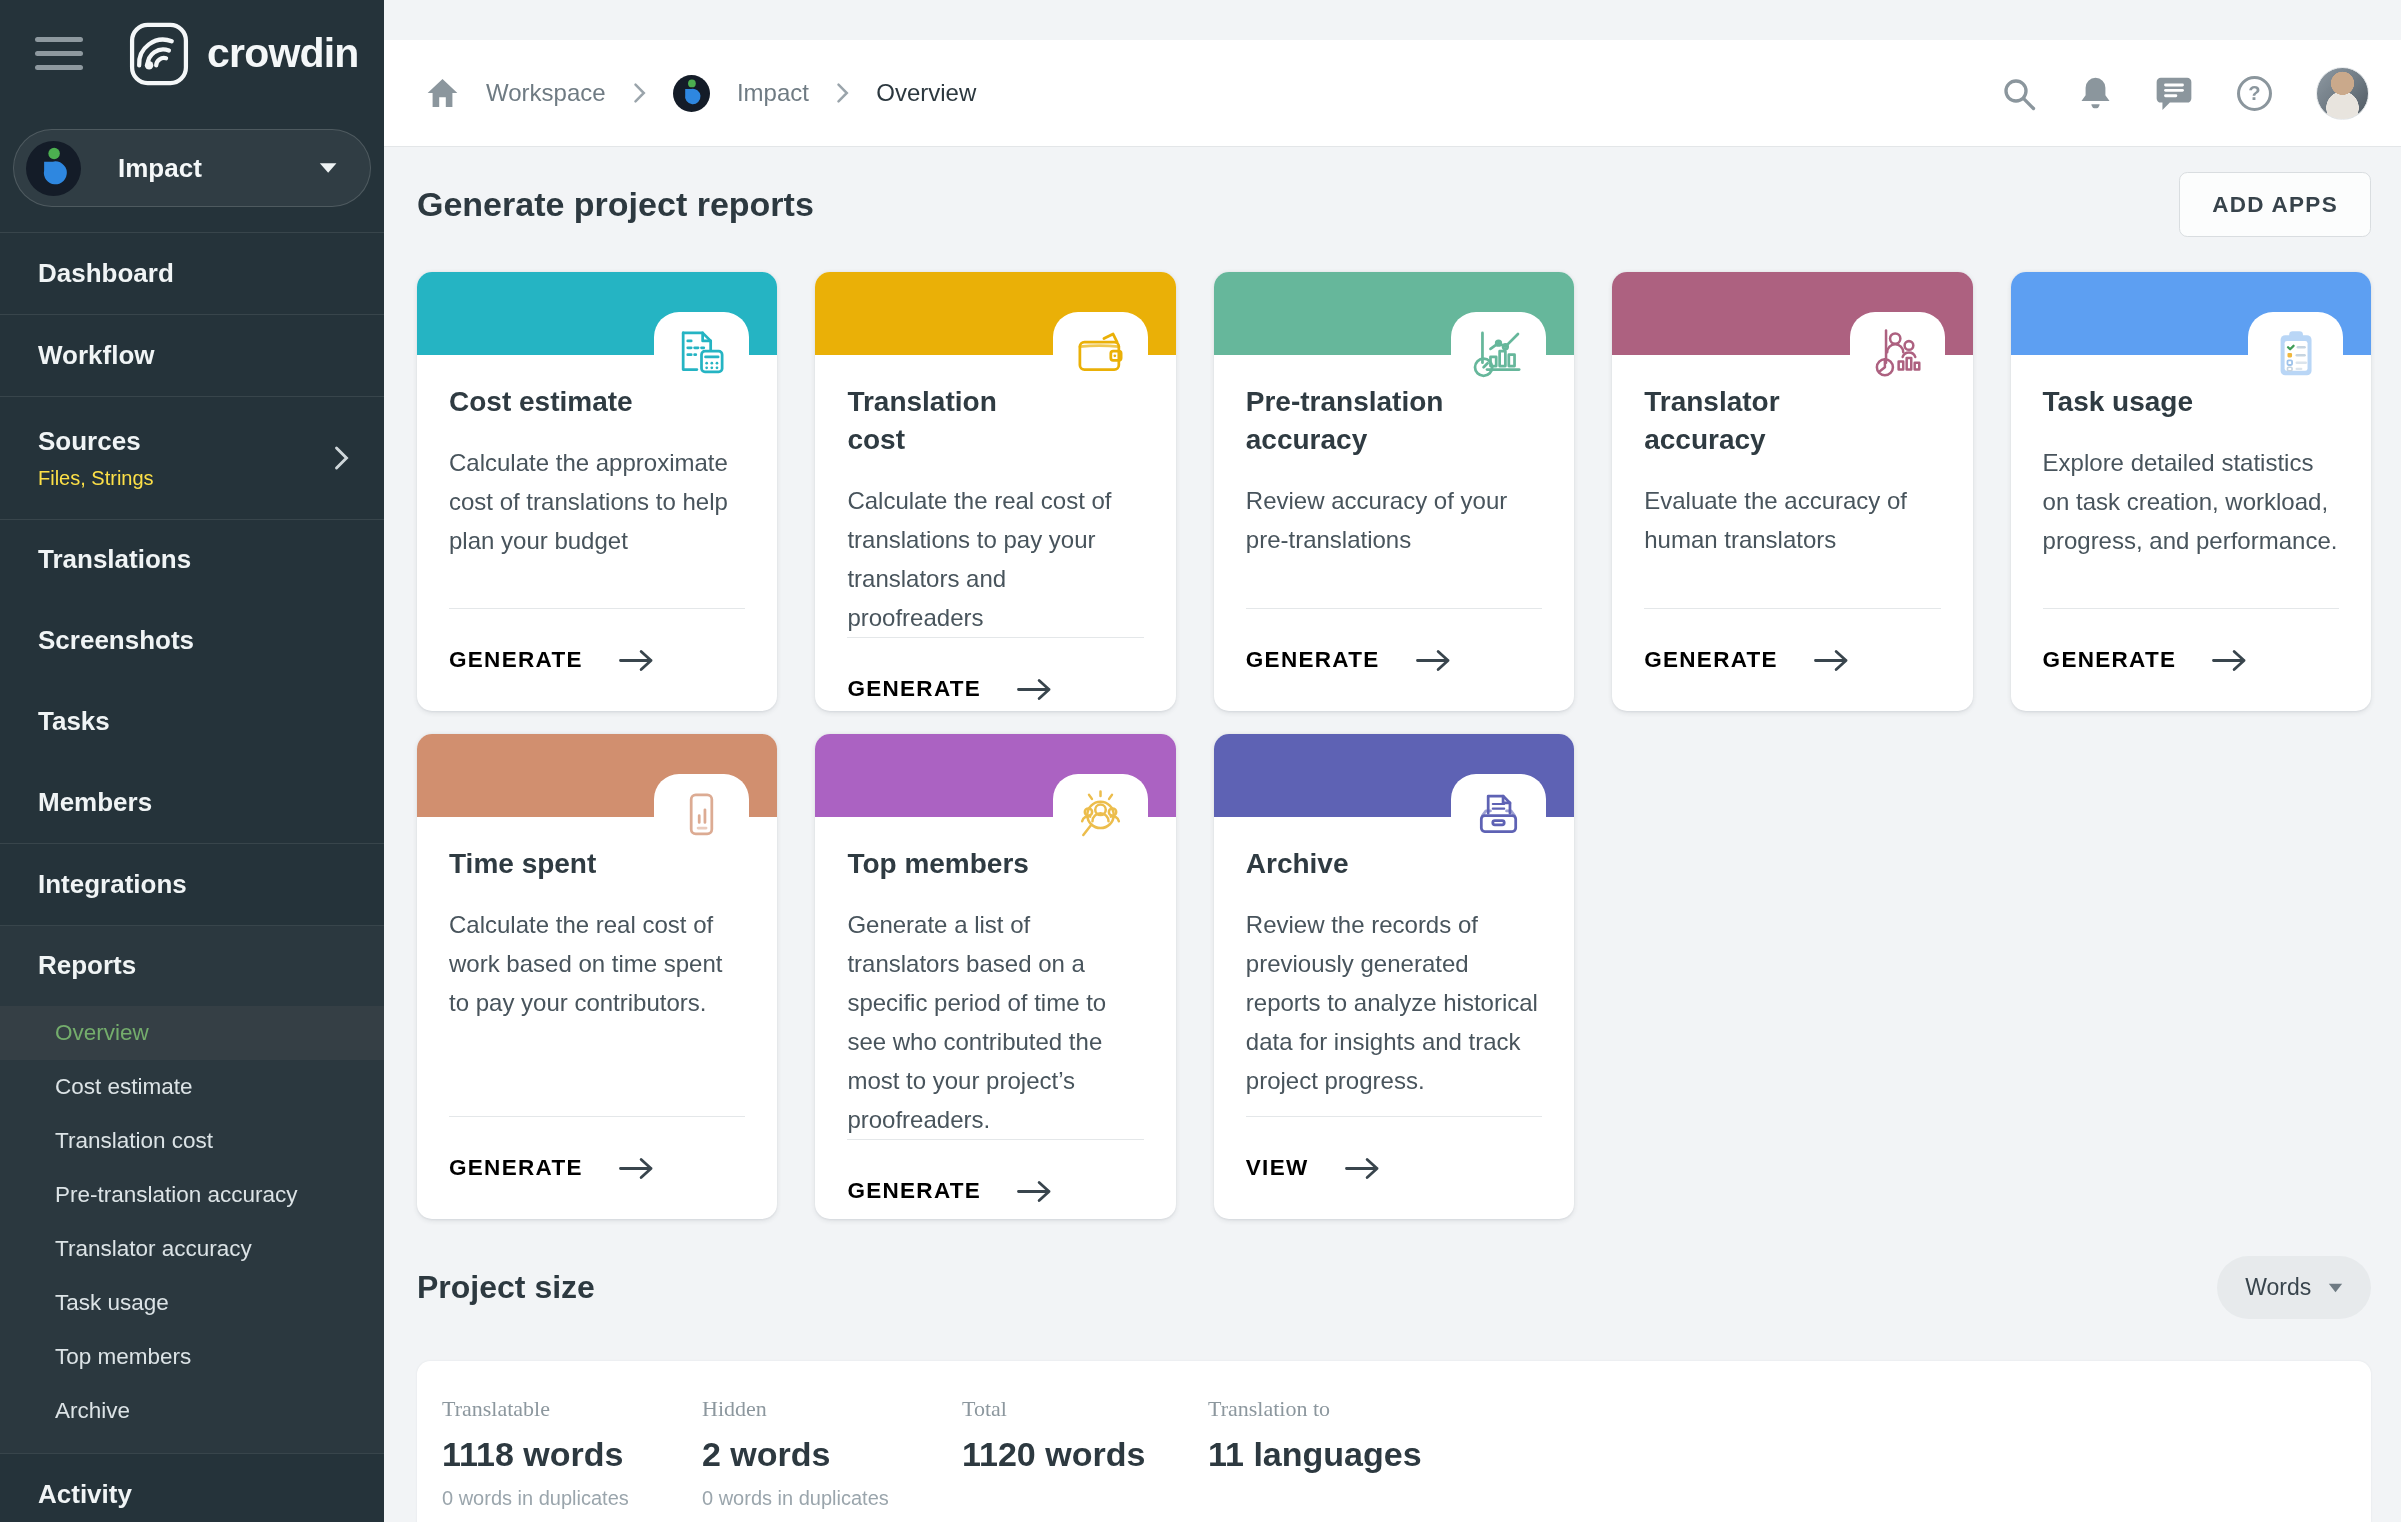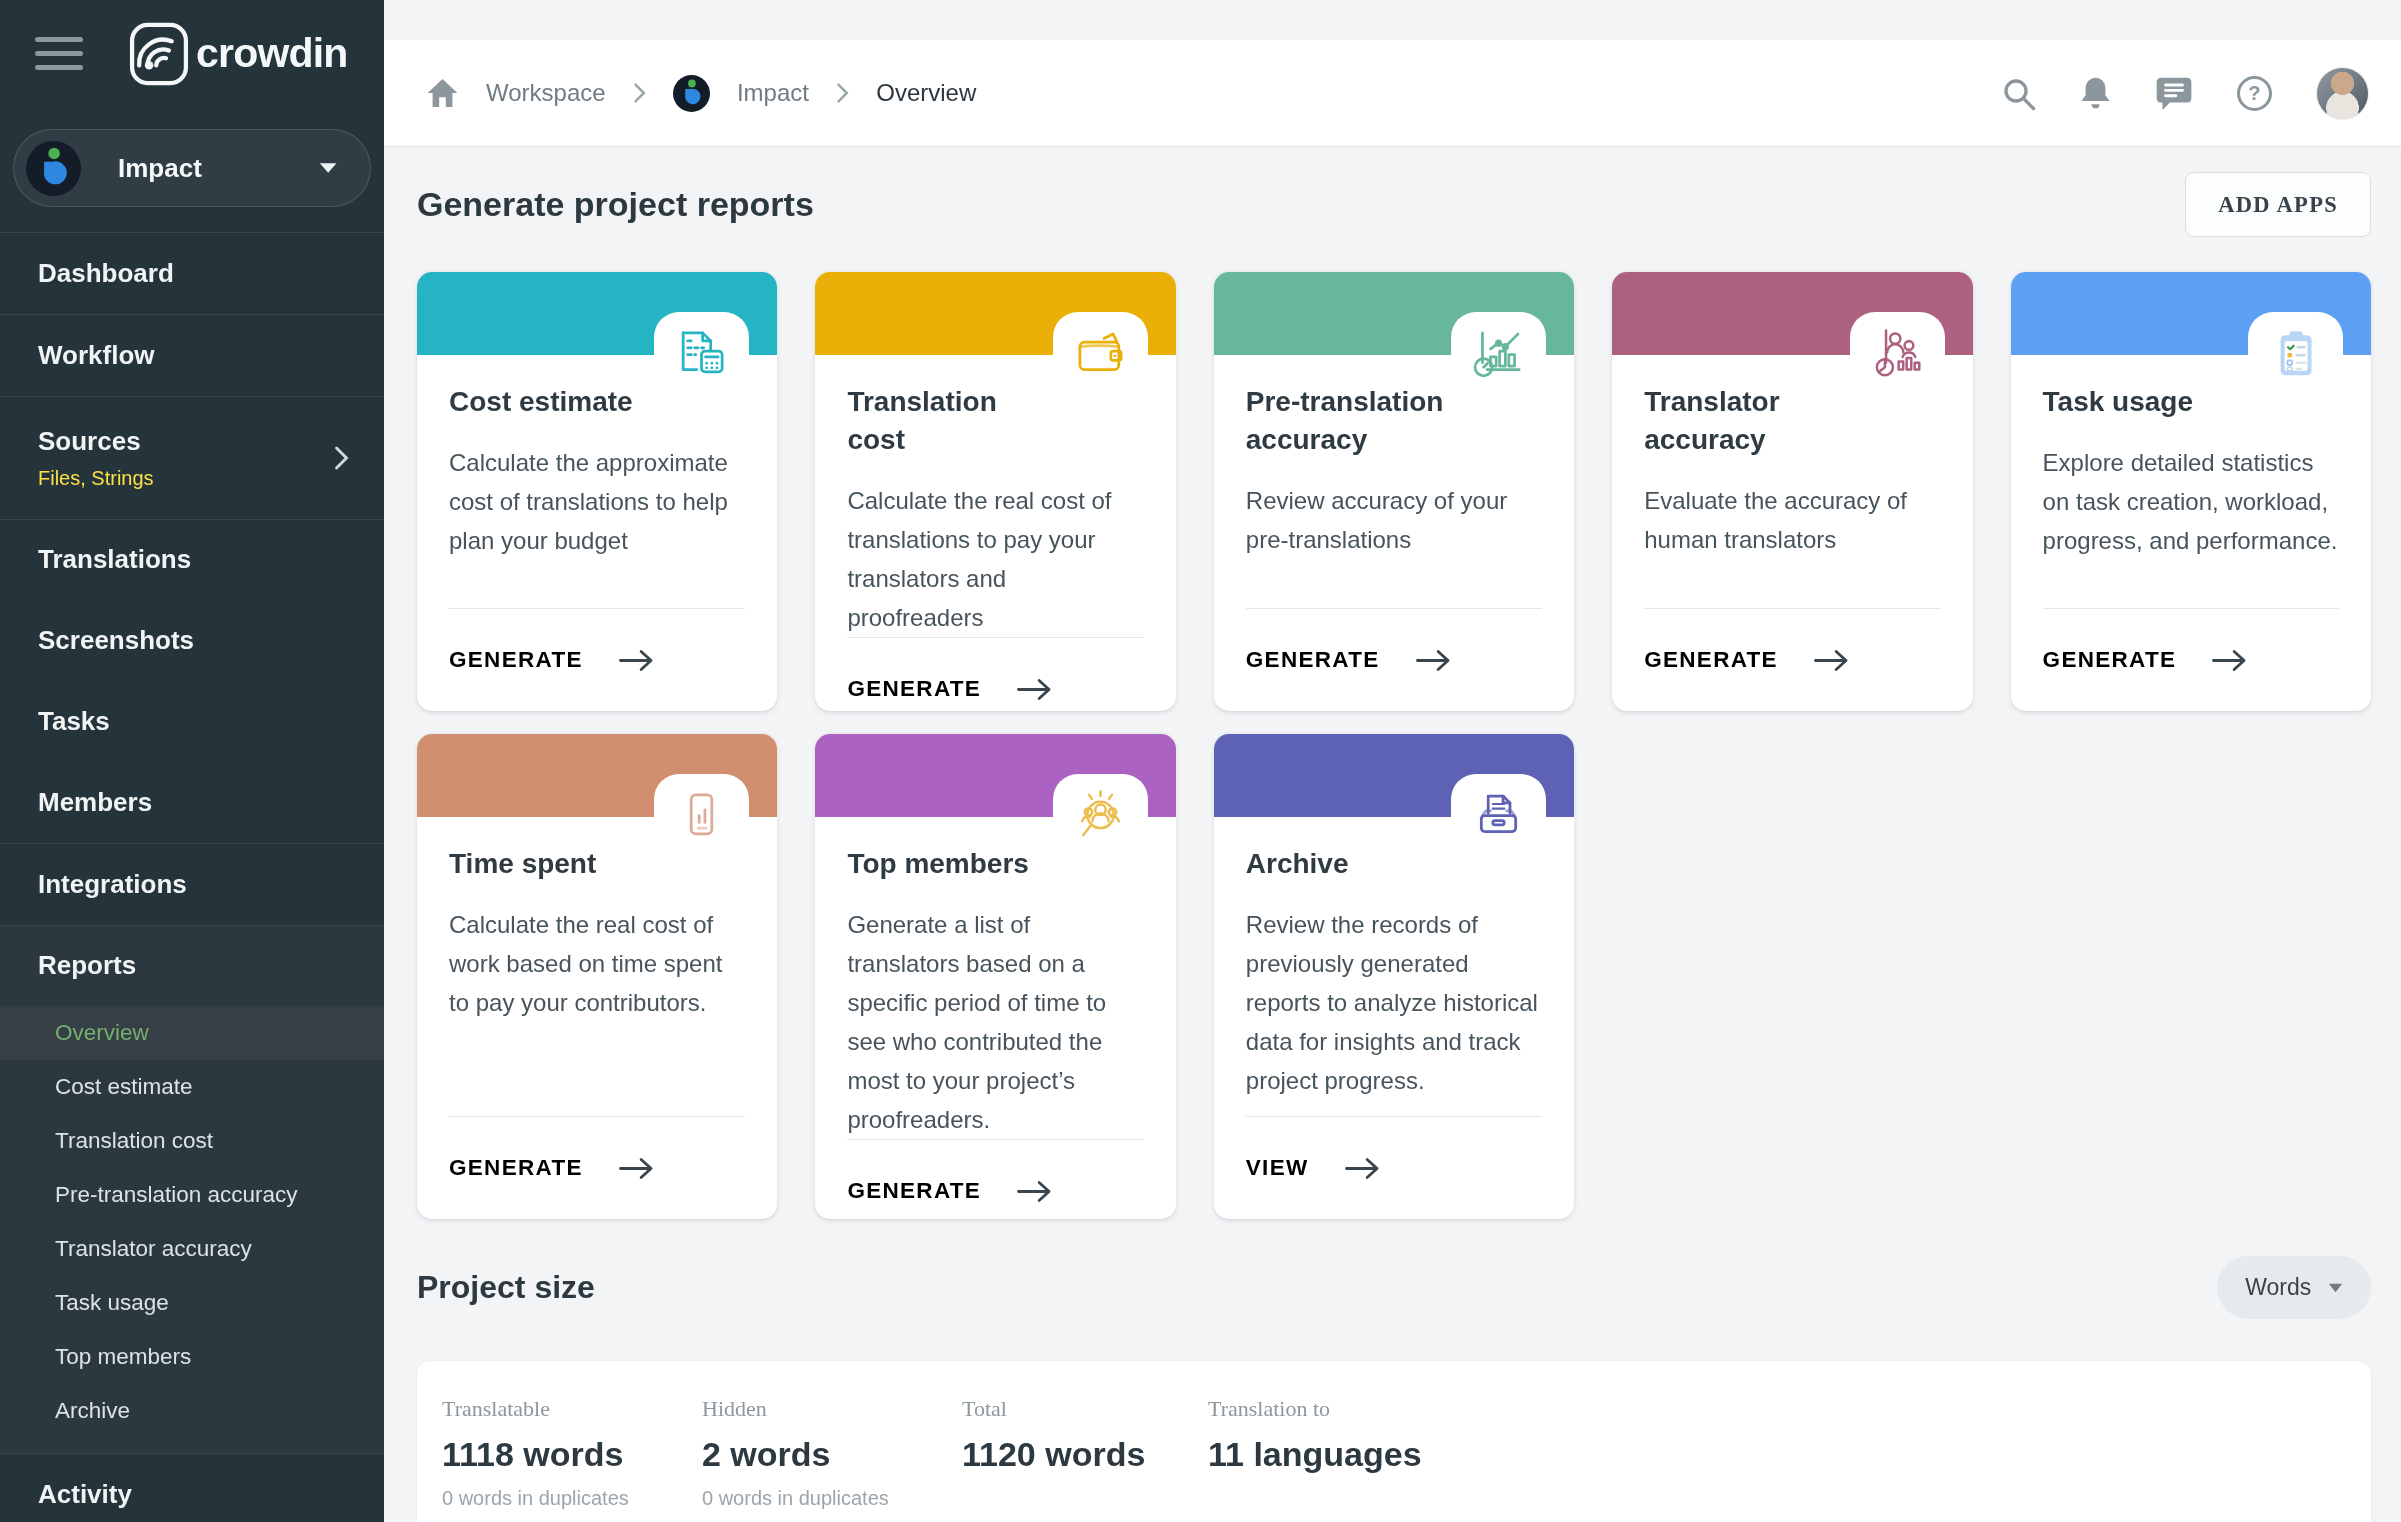--- a/index.html
+++ b/index.html
@@ -11,21 +11,21 @@
     color:#2d3940;
   }
   svg { display:block; }
 
   
   .sidebar { position:absolute; left:0; top:0; width:384px; height:1523px;
     background:#25333a; color:#eef3f4; z-index:3; }
   .side-head { height:107px; display:flex; align-items:center; padding-left:35px; gap:42px; }
   .hamburger { width:48px; height:33px; display:flex; flex-direction:column; justify-content:space-between; cursor:pointer; }
   .hamburger div { height:5px; border-radius:2.5px; background:#8e999f; }
-  .brandmark { display:flex; align-items:center; gap:3px; }
+  .brandmark { display:flex; align-items:center; gap:14px; }
   .brand-word { font-size:41px; font-weight:700; color:#f4f7f8; letter-spacing:-0.8px; }
 
   .selector-wrap { padding:22px 13.3px 25px; border-bottom:0.8px solid rgba(255,255,255,.09); }
   .selector { height:78px; border:0.8px solid rgba(255,255,255,.15); background:rgba(255,255,255,.05);
     border-radius:39px; display:flex; align-items:center; padding:0 32px 0 11.7px; cursor:pointer; }
   .selector-label { margin-left:37px; font-size:26px; font-weight:700; color:#f5f8f9; flex:1; }
   .nav-item { height:81px; display:flex; align-items:center; padding:0 38px;
     font-size:26px; font-weight:600; color:#f0f4f5; cursor:pointer; position:relative;text-align:right; }
   .nav-item.two-line { height:122px; flex-direction:column; align-items:flex-start; justify-content:center; gap:10px; }
   .nav-sub-label { font-size:20px; font-weight:400; color:#fde047; }
@@ -50,21 +50,21 @@
       radial-gradient(circle at 50% 78%, #e8e4de 0 34%, transparent 35%),
       linear-gradient(135deg,#8f9aa3 0%, #6d7881 55%, #4d5760 100%);
     border:1.7px solid #e8ebed; }
 
   
   .main { position:absolute; left:384px; top:107px; right:0; bottom:0; padding:0 30px 0 33px; }
   .page-head { margin-top:65px; display:flex; align-items:center; justify-content:space-between; }
   .page-title { font-size:34px; font-weight:700; color:#2d3940; }
   .add-apps { height:65px; padding:0 32px; border:1.7px solid #d9dde0; border-radius:8.3px; background:#fcfdfd;
     font-size:22.5px; font-weight:700; letter-spacing:1.3px; color:#37434b; cursor:pointer;
-    font-family:Liberation Serif, serif; }
+    font-family:Liberation Sans, sans-serif; }
 
   .cards { margin-top:35px; display:grid; grid-template-columns:repeat(5,1fr); column-gap:38px; row-gap:23px; }
   .card { position:relative; background:#fff; border-radius:15px; overflow:hidden;
     box-shadow:0 1.7px 5px rgba(40,50,60,.10), 0 0.8px 1.7px rgba(40,50,60,.06);
     display:flex; flex-direction:column; }
   .card.r1 { height:439px; } .card.r2 { height:485px; }
   .card-band { height:83px; flex:none; }
   .notch { position:absolute; top:40px; right:28px; width:95px; height:82px; background:#fff;
     border-radius:25px; display:flex; align-items:center; justify-content:center; }
   .notch svg { width:55px; height:55px; }

